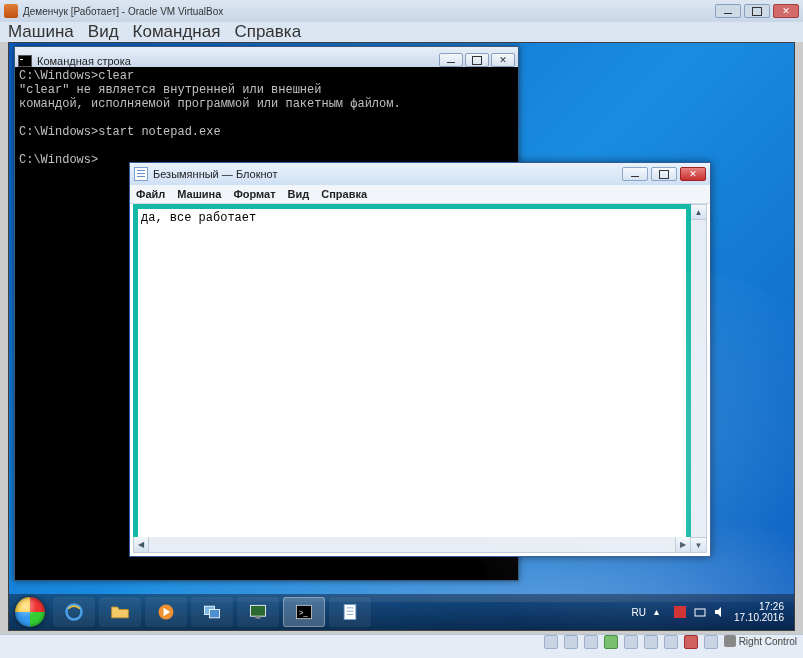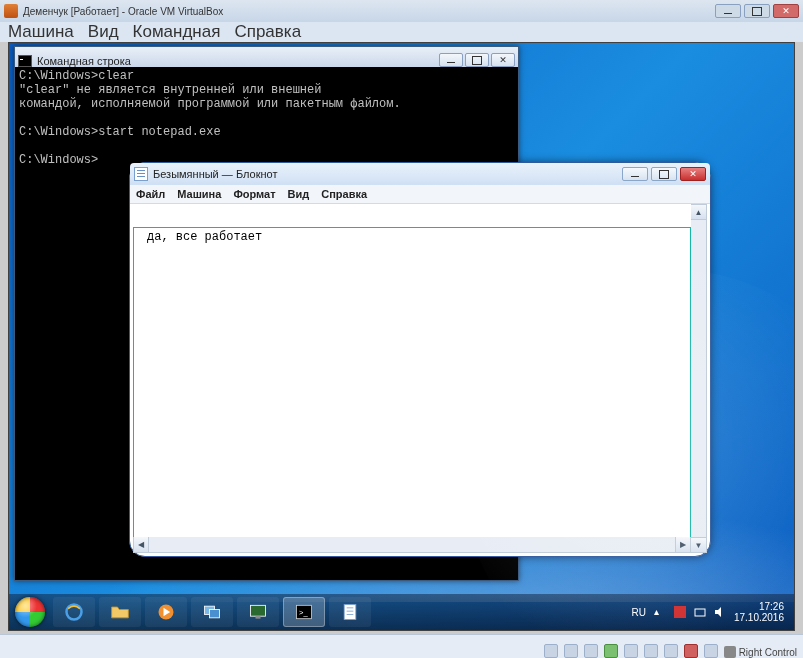--- a/index.html
+++ b/index.html
@@ -23,31 +23,31 @@
 
 .cmd-window { position: absolute; left: 5px; top: 3px; width: 505px; height: 535px; border: 1px solid #3b5a80; background: #000; box-shadow: 0 0 6px rgba(0,0,0,.5); }
 .cmd-titlebar { height: 20px; background: linear-gradient(#e9eff7,#cad8eb); display: flex; align-items: flex-end; padding: 0 3px; font-size: 11px; color: #222; white-space: nowrap; }
 .cmd-titlebar .cmd-icon { width: 14px; height: 12px; background:#000; border:1px solid #555; margin-right:5px; position:relative;}
 .cmd-titlebar .cmd-icon::before{content:"";position:absolute;left:1px;top:3px;width:3px;height:1px;background:#fff;}
 .cmd-titlebar .spacer { flex: 1; }
 .cmd-titlebar .wbtn { width: 24px; height: 14px; margin-left: 2px; background: linear-gradient(#f4f7fb,#d6e1ef); border: 1px solid #8aa0c0; border-radius: 2px; display:flex; align-items:center; justify-content:center; font-size:9px; color:#333;}
 .cmd-body { position:absolute; left:0; right:0; top:20px; bottom:0; background:#000; color:#c0c0c0; font-family: "Courier New", monospace; font-size: 12px; line-height: 14px; padding: 2px 4px; white-space: pre; overflow: hidden; }
 
 
-.np-window { position: absolute; left: 120px; top: 119px; width: 582px; height: 395px; border: 1px solid #2f5a9e; background: #fff; box-shadow: 0 0 8px rgba(0,0,0,.5); border-radius:16px; }
+.np-window { position: absolute; left: 120px; top: 119px; width: 582px; height: 395px; border: 1px solid #2f5a9e; background: #fff; box-shadow: 0 0 8px rgba(0,0,0,.5); border-radius:0; }
 .np-titlebar { height: 22px; background: linear-gradient(#eaf2fb,#cfe0f4); display:flex; align-items:center; padding:0 4px; font-size:11px; color:#222; border-radius:4px 4px 0 0;}
 .np-titlebar .np-icon { width:14px; height:14px; background:#fff; border:1px solid #7aa0d0; margin-right:5px; position:relative;}
 .np-titlebar .np-icon::before{content:"";position:absolute;left:2px;top:2px;right:2px;height:1px;background:#6a90c8;box-shadow:0 3px 0 #6a90c8,0 6px 0 #6a90c8;}
 .np-titlebar .spacer{flex:1;}
 .np-titlebar .wbtn { width:26px; height:14px; margin-left:3px; background: linear-gradient(#f6f9fd,#d8e3f1); border:1px solid #8aa6c8; border-radius:2px; display:flex; align-items:center; justify-content:center; font-size:9px; color:#333;}
 .np-titlebar .wbtn.close { background: linear-gradient(#e98080,#c83030); border-color:#a02020; color:#fff;}
 .np-menubar { height:19px; background:#f2f6fb; border-bottom:1px solid #d0dae8; display:flex; align-items:center; padding:0 6px; font-size:11px; gap:12px; color:#222;}
 .np-menubar span{cursor:default;font-weight:bold;}
 .np-body { position:absolute; left:3px; right:3px; top:41px; bottom:3px; display:flex; }
-.np-text { flex:1; border:1px solid #14b8a6; font-family:"Courier New",monospace; font-size:12px; padding:2px 13px; resize:none; outline:none; overflow:auto; white-space:pre;margin-top:23px; }
+.np-text { flex:1; border:5px solid #14b8a6; font-family:"Courier New",monospace; font-size:12px; padding:2px 3px; resize:none; outline:none; overflow:auto; white-space:pre; }
 .np-scroll { width:16px; border:1px solid #c0cbd9; border-left:none; background:#e8edf5; position:relative;}
 .np-scroll .arr{height:15px;background:linear-gradient(#f4f7fb,#d6e1ef);border-bottom:1px solid #c0cbd9;display:flex;align-items:center;justify-content:center;font-size:8px;color:#456;}
 .np-scroll .arr.bottom{position:absolute;left:0;right:0;bottom:0;border-top:1px solid #c0cbd9;border-bottom:none;}
 .np-hscroll{position:absolute;left:3px;right:19px;bottom:3px;height:16px;background:#e8edf5;border:1px solid #c0cbd9;border-top:none;display:flex;}
 .np-hscroll .arr{width:15px;display:flex;align-items:center;justify-content:center;font-size:8px;color:#456;background:linear-gradient(#f4f7fb,#d6e1ef);}
 .np-hscroll .arr:first-child{border-right:1px solid #c0cbd9;}
 .np-hscroll .arr:last-child{margin-left:auto;border-left:1px solid #c0cbd9;}
 
 
 .taskbar { position:absolute; left:0; right:0; bottom:0; height:36px; background: linear-gradient(rgba(20,40,70,.55),rgba(8,20,40,.75)); display:flex; align-items:center; padding:0 4px 0 0;}
@@ -55,21 +55,21 @@
 .start-orb { width:30px; height:30px; border-radius:50%; background: radial-gradient(circle at 35% 30%, #fff8, #0000 40%), conic-gradient(#e33 0 90deg,#3c3 90deg 180deg,#39e 180deg 270deg,#fc3 270deg 360deg); box-shadow: inset 0 0 4px #0008, 0 0 4px #000a; }
 .tb-item { width:42px; height:30px; margin:0 2px; border-radius:3px; display:flex; align-items:center; justify-content:center; background: rgba(255,255,255,0.06);}
 .tb-item.active { background: rgba(255,255,255,0.22); box-shadow: inset 0 0 0 1px rgba(255,255,255,.3);}
 .tb-item svg, .tb-item .ic { width:22px; height:20px; }
 .tray { margin-left:auto; display:flex; align-items:center; gap:8px; padding:0 6px; font-size:10px; color:#fff;}
 .tray .lang { font-size:10px; }
 .tray .clock { text-align:right; line-height:11px; }
 .tray .mini { width:12px; height:12px; display:inline-block;}
 
 
-.vbox-status { position:absolute; left:0; right:0; bottom:0; height:24px; background:#e5ecf5; border-top:1px solid #b8c6d8; display:flex; align-items:flex-end; justify-content:flex-end; padding:0 6px; font-size:10px; color:#444; gap:6px;}
+.vbox-status { position:absolute; left:0; right:0; bottom:0; height:24px; background:#e5ecf5; border-top:1px solid #b8c6d8; display:flex; align-items:flex-start; justify-content:flex-end; padding:0 6px; font-size:10px; color:#444; gap:6px;}
 .vbox-status .sicon{width:14px;height:14px;background:#c8d4e4;border:1px solid #9cb0cc;border-radius:2px;}
 .vbox-status .sicon.green{background:#7ac070;border-color:#4a9040;}
 .vbox-status .sicon.red{background:#d06060;border-color:#a03030;}
 .vbox-status .rc-icon{width:12px;height:12px;background:#888;border-radius:2px;margin-right:3px;}
 
 .glyph-min::before{content:"";display:block;width:8px;height:1px;background:#333;margin-top:5px;}
 .glyph-max::before{content:"";display:block;width:8px;height:7px;border:1px solid #333;}
 .glyph-x::before{content:"✕";font-size:9px;line-height:1;}
 </style>
 </head>

